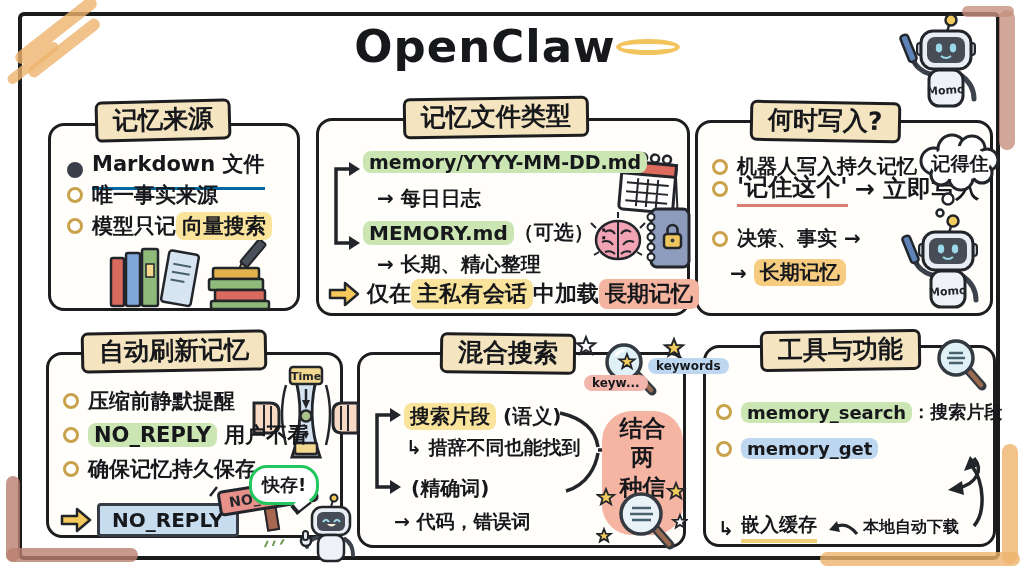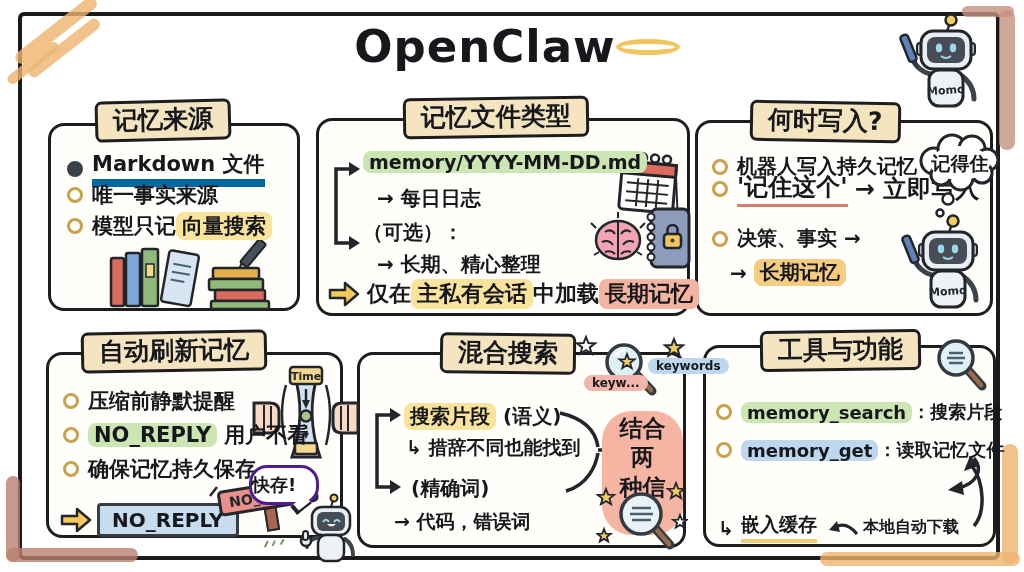--- a/index.html
+++ b/index.html
@@ -19,33 +19,33 @@
   
   .panel{position:absolute;background:#fffefb;border:3.5px solid #1d1d1f;border-radius:16px}
   .ptitle{position:absolute;background:#f4e5c0;border:3px solid #1d1d1f;border-radius:7px;
           font-weight:700;font-size:25px;line-height:1.15;padding:3px 15px;white-space:nowrap;z-index:4}
   .row{position:absolute;display:flex;align-items:center;font-weight:700;white-space:nowrap;z-index:2}
   .dot{flex:0 0 auto;width:10px;height:10px;border-radius:50%;border:3.5px solid #c9a24b;background:#fff;margin-right:9px}
   .dot.dark{background:#3a4049;border-color:#3a4049}
   .hl{padding:0 6px;border-radius:8px}
   .g{background:#cbe6b3}.y{background:#fae49c}.o{background:#f6cc80}
   .p{background:#f5b4a0}.b{background:#bcd7ef}.l{background:#e3ecad}
-  .ul-or{border-bottom:8px solid #0369a1;padding-bottom:1px}
+  .ul-or{border-bottom:3px solid #0369a1;padding-bottom:9px}
   .ul-or2{border-bottom:4px solid #f3cf7a;padding-bottom:1px}
   .ul-red{border-bottom:3.5px solid #d87c6d;padding-bottom:1px}
   .sp{margin-left:7px}
 
   .nrbox{position:absolute;background:#c7dcef;border:3px solid #353c46;border-radius:4px;
          font-size:20px;font-weight:700;padding:2px 12px;z-index:2}
   .sign{position:absolute;transform:rotate(-9deg);z-index:2;text-align:center}
   .sign-face{background:#e8908a;border:3px solid #23262c;border-radius:5px;color:#23262c;
              font-weight:700;font-size:14px;padding:2px 8px;display:inline-block}
   .sign-post{width:9px;height:20px;background:#a8674f;border:2.5px solid #23262c;margin:-2px auto 0}
-  .bubble{position:absolute;background:#fff;border:3px solid #4c1d95;border-radius:18px;
-          font-weight:700;font-size:18px;display:flex;align-items:center;z-index:3}
+  .bubble{position:absolute;background:#fff;border:3px solid #22c55e;border-radius:18px;
+          font-weight:700;font-size:18px;display:flex;align-items:center;justify-content:center;z-index:3}
   .bubble::after{content:"";position:absolute;right:8px;bottom:-10px;width:11px;height:11px;background:#fff;
           border-right:3px solid #202227;border-bottom:3px solid #202227;transform:skewX(-30deg) rotate(35deg)}
   .blob{position:absolute;background:#f5b5a2;border-radius:30px;padding:3px 10px;font-size:23px;
         font-weight:700;text-align:center;line-height:1.28;z-index:2}
   .kw{position:absolute;border-radius:9px;font-size:12px;font-weight:700;padding:1px 8px;z-index:3}
   .kw.pink{background:#f2b6ad}.kw.blue{background:#bcd7ef}
   .icon{position:absolute;z-index:1}
 </style>
 </head>
 <body>
@@ -132,20 +132,21 @@
       <path d="M28 5 L39 12 L28 19 Z" fill="#22252a"></path>
       <path d="M28 79 L39 86 L28 93 Z" fill="#22252a"></path>
     </svg>
     <div class="row" style="top:30px;left:44px;font-size:19px">
       <span class="hl g">memory/YYYY-MM-DD.md</span>
     </div>
     <div class="row" style="top:64px;left:58px;font-size:20px">
       <span>→ 每日日志</span>
     </div>
     <div class="row" style="top:98px;left:44px;font-size:20px">
+      <span class="hl g">MEMORY.md</span>
       <span>（可选）：</span>
     </div>
     <div class="row" style="top:130px;left:58px;font-size:20px">
       <span>→ 长期、精心整理</span>
     </div>
     <div class="row" style="top:158px;left:8px;font-size:22px">
       <svg width="34" height="30" viewBox="0 0 34 30" style="margin-right:6px">
         <path d="M3 11 h15 v-7 l13 11 -13 11 v-7 H3 Z" fill="#f6c95c" stroke="#22252a" stroke-width="2.5" stroke-linejoin="round"></path>
       </svg>
       <span>仅在</span>
@@ -364,21 +365,20 @@
       <path d="M21 21 h14 M19 26 h18 M21 31 h14" stroke="#47626e" stroke-width="2.3" fill="none"></path>
     </svg>
     <div class="row" style="top:52px;left:10px;font-size:18px">
       <span class="dot"></span>
       <span class="hl g">memory_search</span>
       <span>：搜索片段</span>
     </div>
     <div class="row" style="top:90px;left:10px;font-size:18px">
       <span class="dot"></span>
       <span class="hl b">memory_get</span>
-      <span>：读取记忆文件</span>
     </div>
     <div class="row" style="top:164px;left:12px;font-size:19px">
       <span>↳</span>
       <span class="ul-or2 sp">嵌入缓存</span>
       <svg width="32" height="20" viewBox="0 0 32 20" style="margin:0 4px 0 10px">
         <path d="M30 16 C22 6 14 5 6 10" fill="none" stroke="#22252a" stroke-width="3"></path>
         <path d="M10 3 L2 12 L13 14 Z" fill="#22252a"></path>
       </svg>
       <span style="font-size:16px">本地自动下载</span>
     </div>

